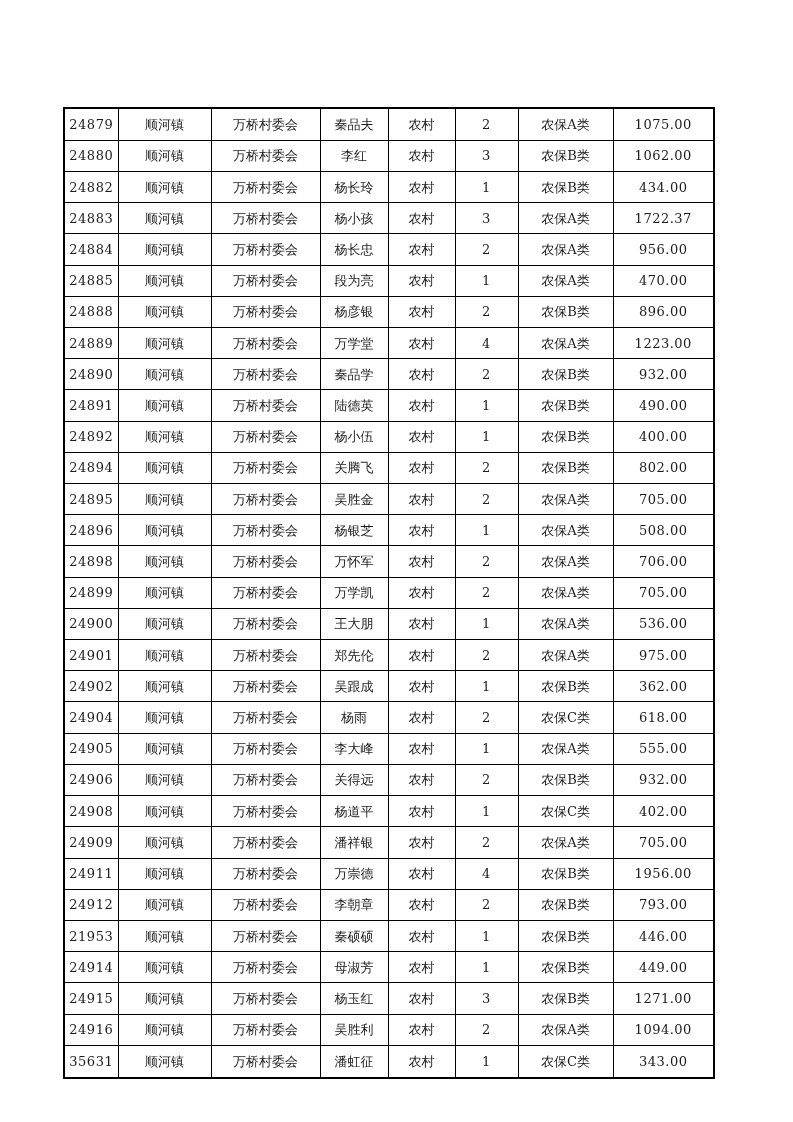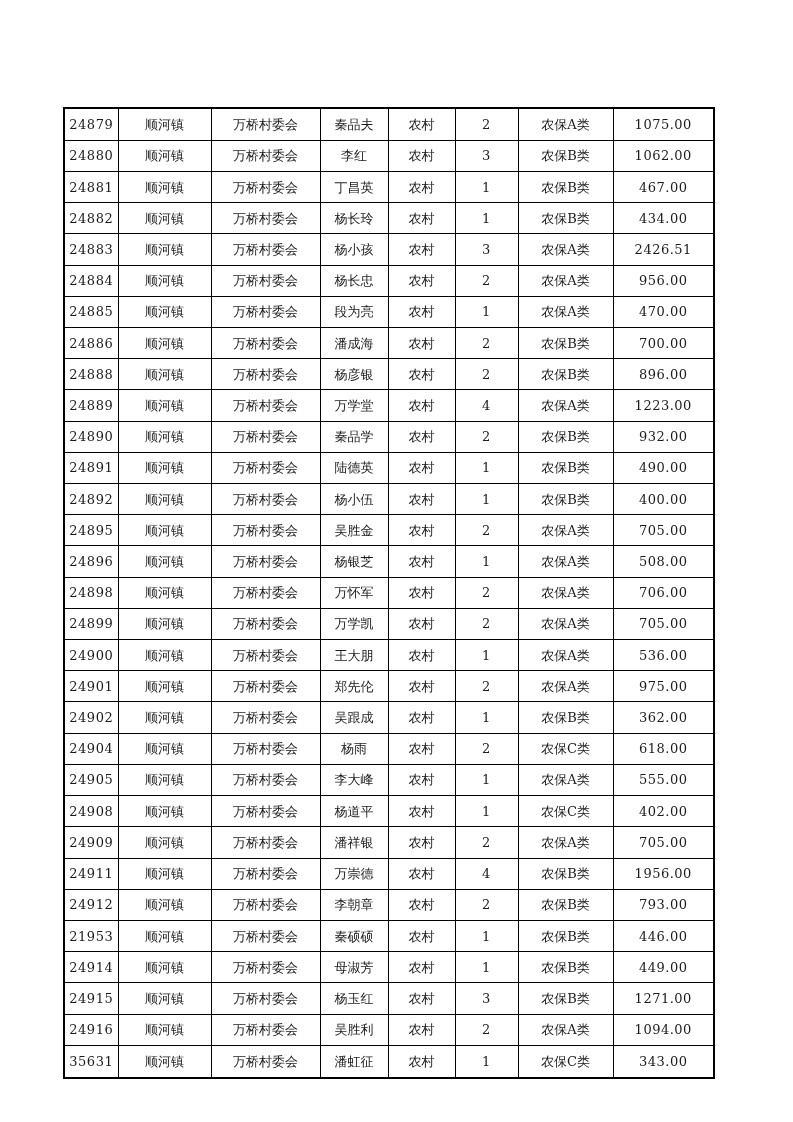--- a/index.html
+++ b/index.html
@@ -78,48 +78,38 @@
     <td class="num">24880</td>
     <td>顺河镇</td>
     <td>万桥村委会</td>
     <td>李红</td>
     <td>农村</td>
     <td class="num">3</td>
     <td>农保B类</td>
     <td class="num">1062.00</td>
   </tr>
         <tr>
-    <td class="num">24881</td>
-    <td>顺河镇</td>
-    <td>万桥村委会</td>
-    <td>丁昌英</td>
-    <td>农村</td>
-    <td class="num">1</td>
-    <td>农保B类</td>
-    <td class="num">467.00</td>
-  </tr>
-        <tr>
     <td class="num">24882</td>
     <td>顺河镇</td>
     <td>万桥村委会</td>
     <td>杨长玲</td>
     <td>农村</td>
     <td class="num">1</td>
     <td>农保B类</td>
     <td class="num">434.00</td>
   </tr>
         <tr>
     <td class="num">24883</td>
     <td>顺河镇</td>
     <td>万桥村委会</td>
     <td>杨小孩</td>
     <td>农村</td>
     <td class="num">3</td>
     <td>农保A类</td>
-    <td class="num">2426.51</td>
+    <td class="num">1722.37</td>
   </tr>
         <tr>
     <td class="num">24884</td>
     <td>顺河镇</td>
     <td>万桥村委会</td>
     <td>杨长忠</td>
     <td>农村</td>
     <td class="num">2</td>
     <td>农保A类</td>
     <td class="num">956.00</td>
@@ -128,30 +118,20 @@
     <td class="num">24885</td>
     <td>顺河镇</td>
     <td>万桥村委会</td>
     <td>段为亮</td>
     <td>农村</td>
     <td class="num">1</td>
     <td>农保A类</td>
     <td class="num">470.00</td>
   </tr>
         <tr>
-    <td class="num">24886</td>
-    <td>顺河镇</td>
-    <td>万桥村委会</td>
-    <td>潘成海</td>
-    <td>农村</td>
-    <td class="num">2</td>
-    <td>农保B类</td>
-    <td class="num">700.00</td>
-  </tr>
-        <tr>
     <td class="num">24888</td>
     <td>顺河镇</td>
     <td>万桥村委会</td>
     <td>杨彦银</td>
     <td>农村</td>
     <td class="num">2</td>
     <td>农保B类</td>
     <td class="num">896.00</td>
   </tr>
         <tr>
@@ -186,20 +166,30 @@
   </tr>
         <tr>
     <td class="num">24892</td>
     <td>顺河镇</td>
     <td>万桥村委会</td>
     <td>杨小伍</td>
     <td>农村</td>
     <td class="num">1</td>
     <td>农保B类</td>
     <td class="num">400.00</td>
+  </tr>
+        <tr>
+    <td class="num">24894</td>
+    <td>顺河镇</td>
+    <td>万桥村委会</td>
+    <td>关腾飞</td>
+    <td>农村</td>
+    <td class="num">2</td>
+    <td>农保B类</td>
+    <td class="num">802.00</td>
   </tr>
         <tr>
     <td class="num">24895</td>
     <td>顺河镇</td>
     <td>万桥村委会</td>
     <td>吴胜金</td>
     <td>农村</td>
     <td class="num">2</td>
     <td>农保A类</td>
     <td class="num">705.00</td>
@@ -276,20 +266,30 @@
   </tr>
         <tr>
     <td class="num">24905</td>
     <td>顺河镇</td>
     <td>万桥村委会</td>
     <td>李大峰</td>
     <td>农村</td>
     <td class="num">1</td>
     <td>农保A类</td>
     <td class="num">555.00</td>
+  </tr>
+        <tr>
+    <td class="num">24906</td>
+    <td>顺河镇</td>
+    <td>万桥村委会</td>
+    <td>关得远</td>
+    <td>农村</td>
+    <td class="num">2</td>
+    <td>农保B类</td>
+    <td class="num">932.00</td>
   </tr>
         <tr>
     <td class="num">24908</td>
     <td>顺河镇</td>
     <td>万桥村委会</td>
     <td>杨道平</td>
     <td>农村</td>
     <td class="num">1</td>
     <td>农保C类</td>
     <td class="num">402.00</td>

